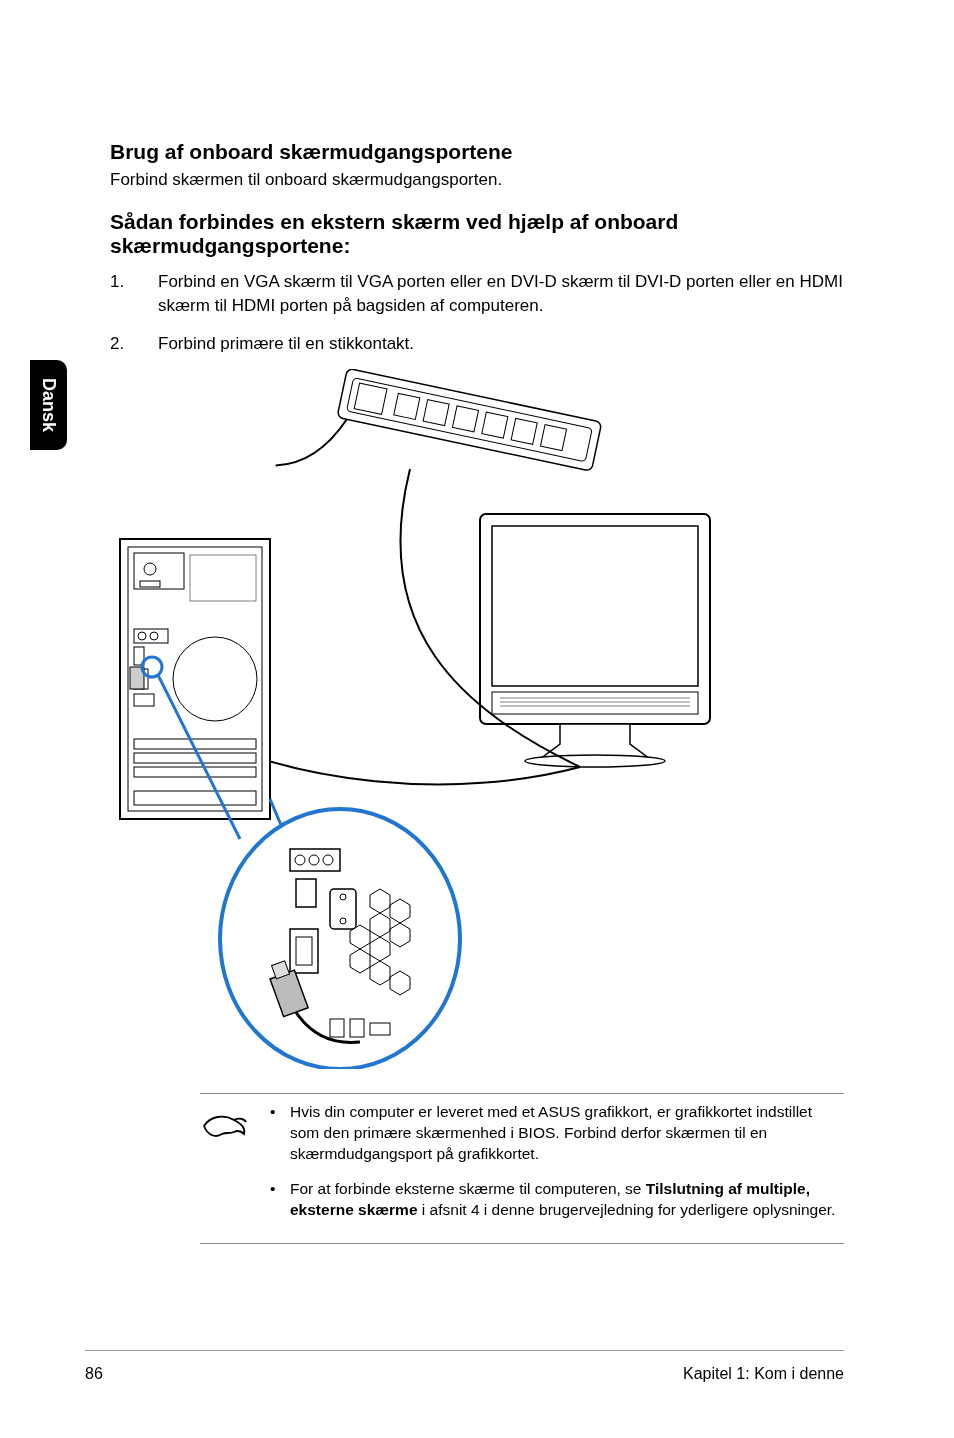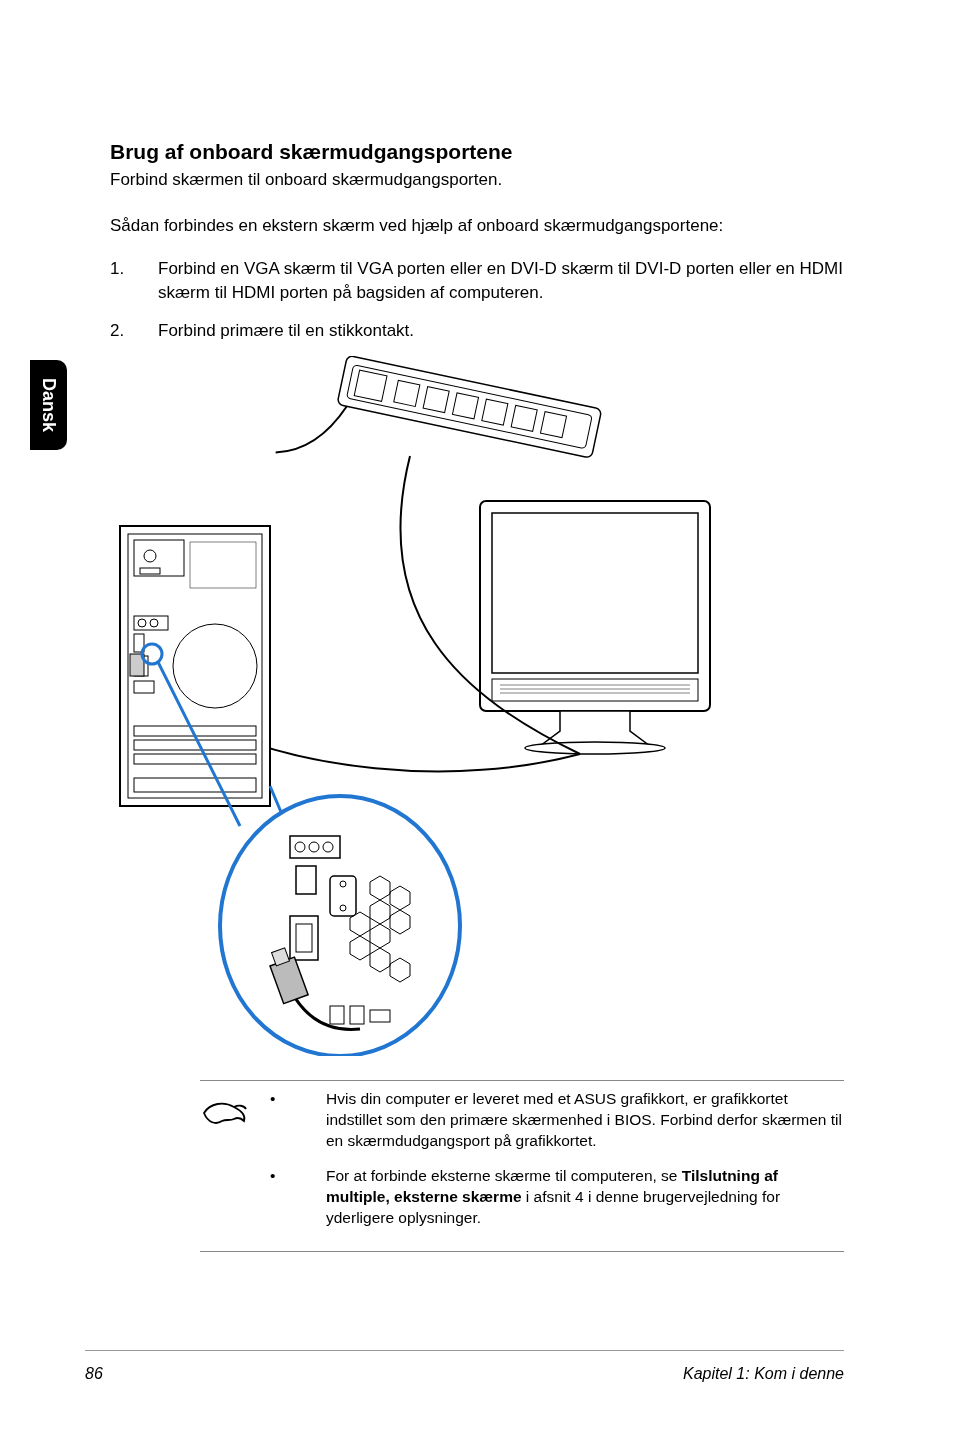--- a/index.html
+++ b/index.html
@@ -33,26 +33,26 @@
   .content {
     margin-left: 55px;
   }
   h1 {
     font-size: 21px;
     font-weight: bold;
     margin-bottom: 6px;
   }
   .intro {
     font-size: 17px;
-    margin-bottom: 26px;
+    margin-bottom: 20px;
   }
   .subhead {
-    font-size: 17px;
-    font-weight: normal;
-    margin-bottom: 21px;
+    font-size: 21px;
+    font-weight: bold;
+    margin-bottom: 12px;
   }
   .steps {
     margin-bottom: 12px;
   }
   .step {
     display: flex;
     font-size: 17px;
     margin-bottom: 14px;
     line-height: 1.4;
   }
@@ -92,33 +92,32 @@
     line-height: 1.35;
   }
   .note-item {
     display: flex;
     margin-bottom: 14px;
   }
   .note-bullet {
     width: 20px;
     flex-shrink: 0;
   }
-  .note-text { flex: 1; margin-left: 36px; }
+  .note-text { flex: 1; }
   .note-text b { font-weight: bold; }
   .footer {
     position: absolute;
     bottom: 55px;
     left: 85px;
     right: 110px;
     border-top: 1px solid #999;
     padding-top: 14px;
     display: flex;
     justify-content: space-between;
     font-size: 16px;
-    font-style: italic;
   }
 </style>
 </head>
 <body>
 
 <div class="page">
 
   <div class="side-tab">Dansk</div>
 
   <div class="content">

